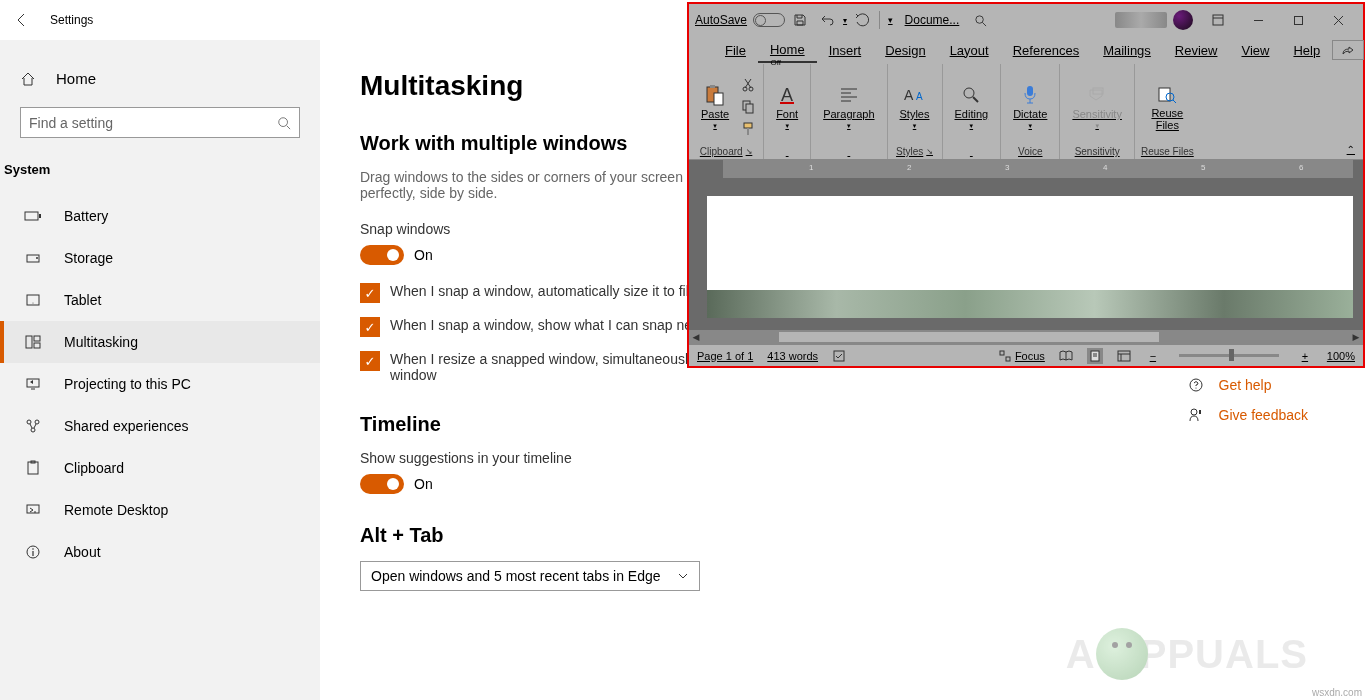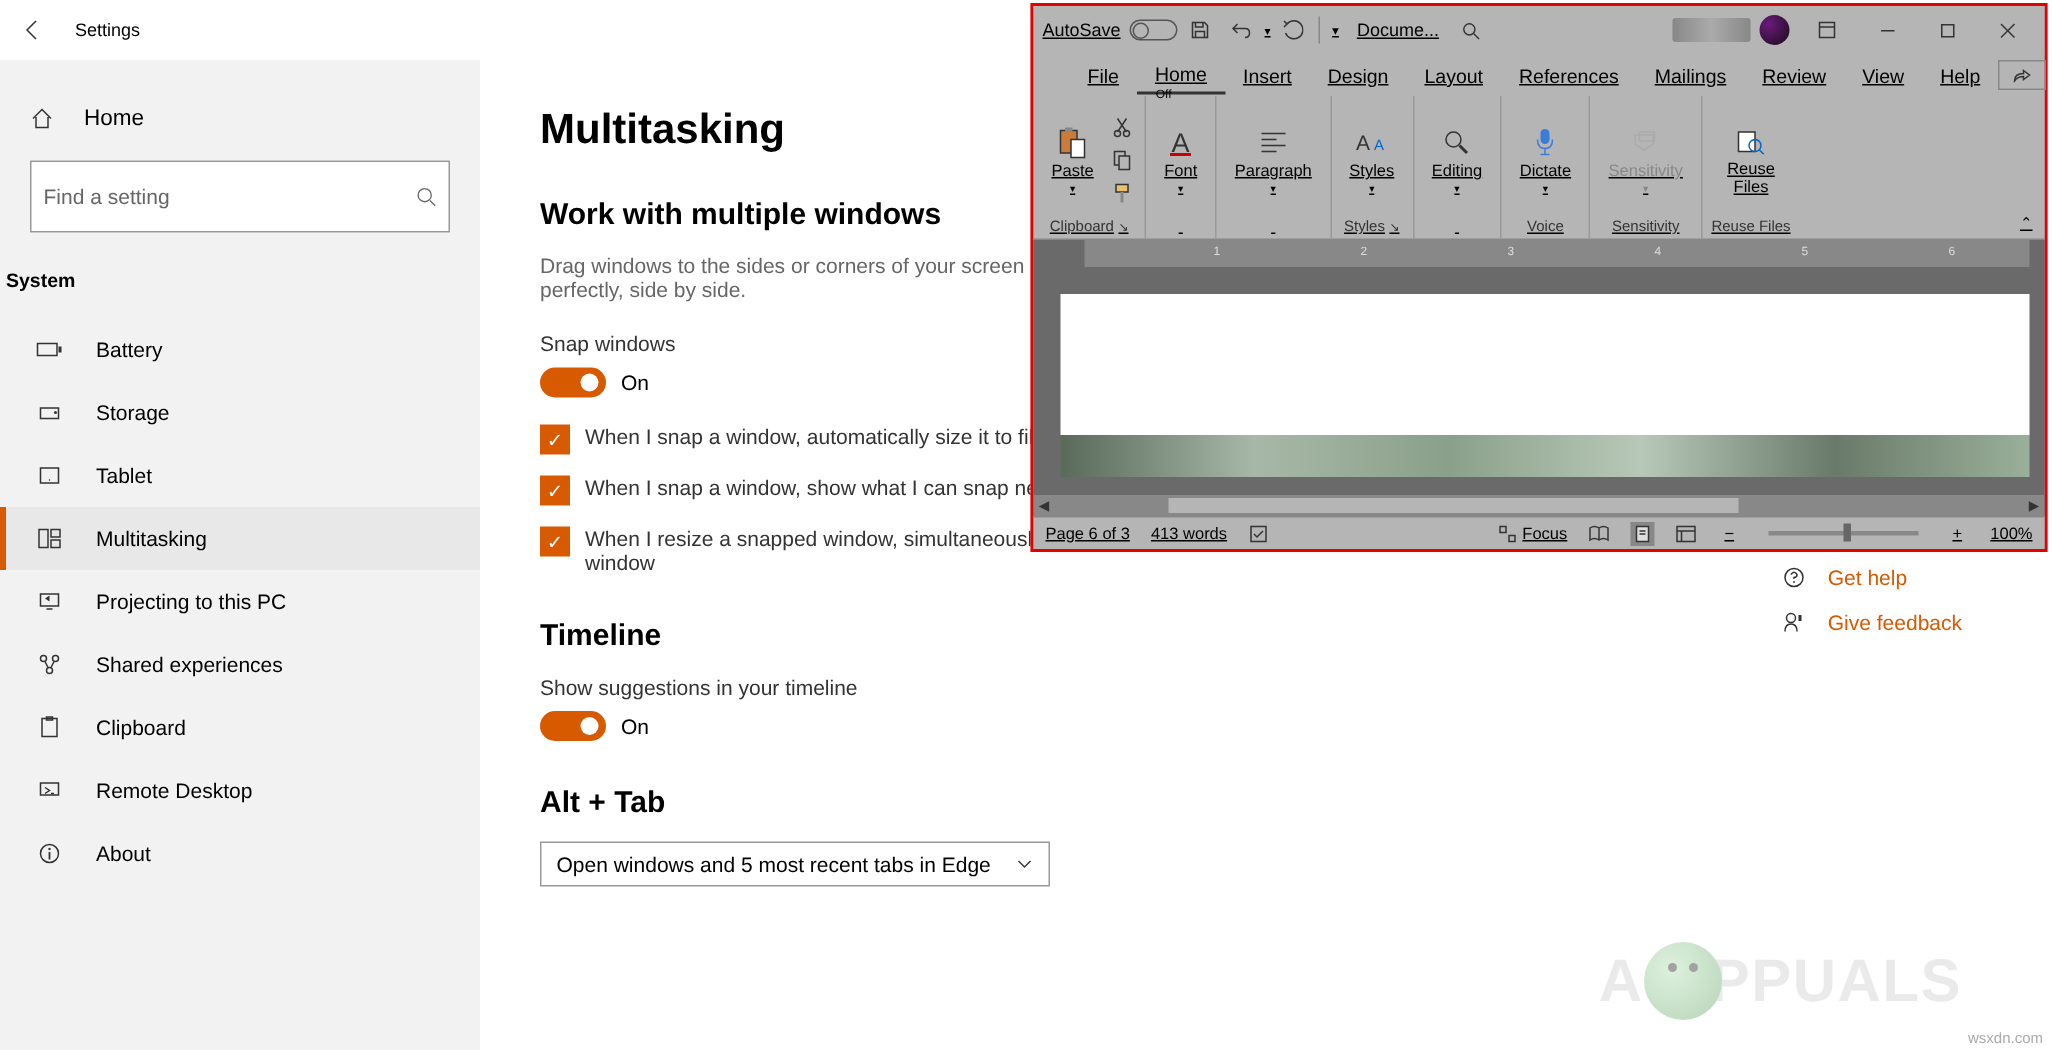--- a/index.html
+++ b/index.html
@@ -7,21 +7,21 @@
     
     
     .settings-window { width: 100%; height: 100%; display: flex; flex-direction: column; background: #fff; }
     .settings-header { height: 40px; display: flex; align-items: center; padding-left: 12px; gap: 18px; font-size: 12px; color: #000; }
     .back-arrow { width: 20px; height: 20px; display: flex; align-items: center; justify-content: center; cursor: pointer; }
     .settings-body { flex: 1; display: flex; }
     
     
     .sidebar { width: 320px; background: #f2f2f2; padding-top: 20px; display: flex; flex-direction: column; }
     .sidebar-home { display: flex; align-items: center; gap: 20px; padding: 10px 20px; font-size: 15px; color: #000; cursor: pointer; }
-    .search-box { margin: 10px 20px; height: 48px; border: 1px solid #999; background: #fff; display: flex; align-items: center; padding: 0 8px; font-size: 14px; color: #666; position: relative; }
+    .search-box { margin: 10px 20px; height: 31px; border: 1px solid #999; background: #fff; display: flex; align-items: center; padding: 0 8px; font-size: 14px; color: #666; position: relative; }
     .search-box .mag { margin-left: auto; }
     .sidebar-title { font-size: 13px; font-weight: 600; padding: 14px 4px 8px; }
     .nav-list { list-style: none; margin-top: 10px; }
     .nav-item { display: flex; align-items: center; gap: 22px; padding: 12px 20px; font-size: 14px; color: #000; cursor: pointer; border-left: 4px solid transparent; }
     .nav-item.selected { border-left-color: #d85a00; background: #e8e8e8; }
     .nav-item .icon-slot { width: 18px; height: 18px; display: flex; align-items: center; justify-content: center; }
     
     
     .main { flex: 1; padding: 30px 40px; overflow-y: auto; }
     .page-title { font-size: 28px; font-weight: 600; margin-bottom: 30px; }
@@ -552,21 +552,21 @@
     <div class="page"></div>
     <div class="doc-image"></div>
     <div class="hscroll">
       <div class="hscroll-arrow" style="left:0">◀</div>
       <div class="hscroll-thumb"></div>
       <div class="hscroll-arrow" style="right:0">▶</div>
     </div>
   </div>
 
   <div class="statusbar">
-    <span class="sb-item">Page 6 of 3</span>
+    <span class="sb-item">Page 1 of 1</span>
     <span class="sb-item">413 words</span>
     <span class="sb-item">
         <svg width="14" height="14" viewBox="0 0 14 14">
           <rect x="2" y="2" width="10" height="10" stroke="#333" fill="none"></rect>
           <path d="M4 7 L6 9 L10 5" stroke="#333" fill="none"></path>
         </svg>
       </span>
     <div class="sb-spacer"></div>
     <span class="sb-item">
         <svg width="12" height="12" viewBox="0 0 12 12">

